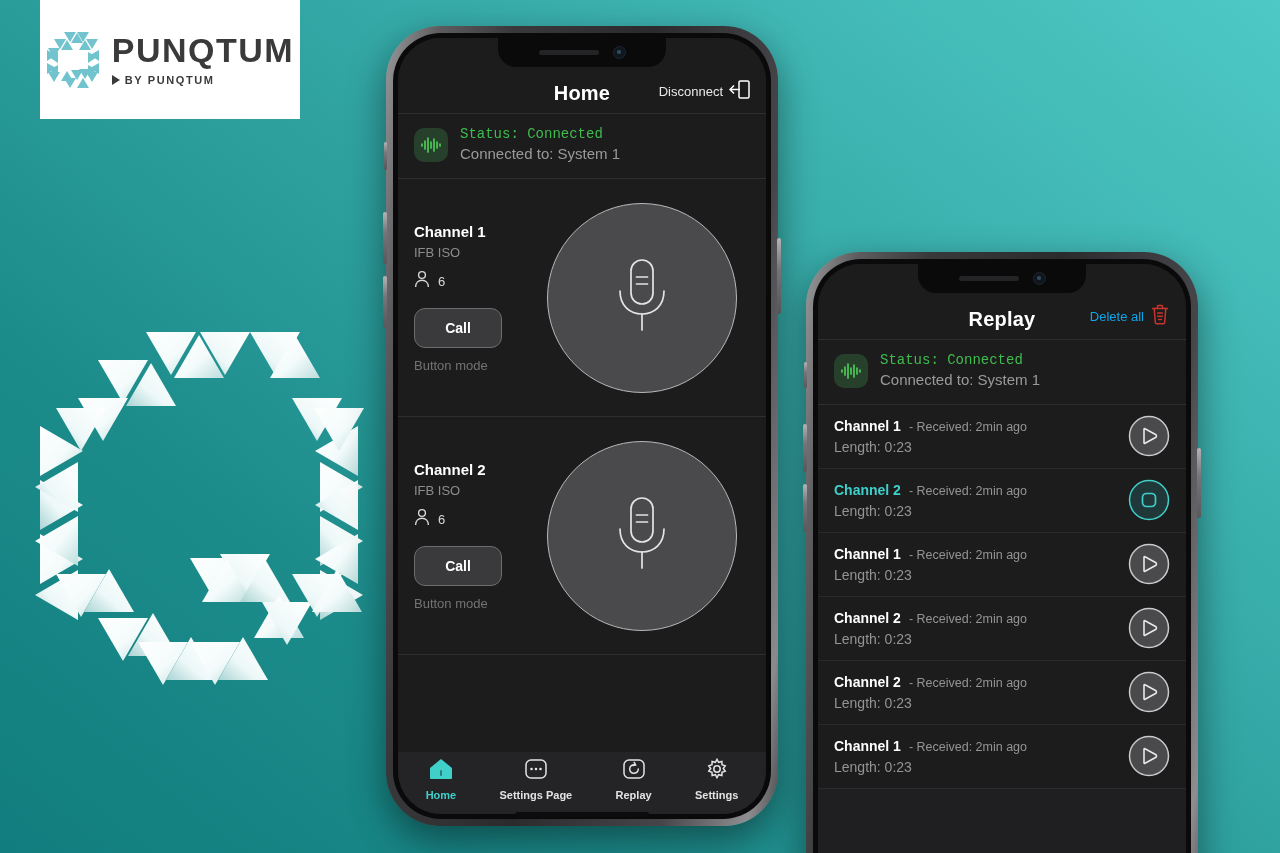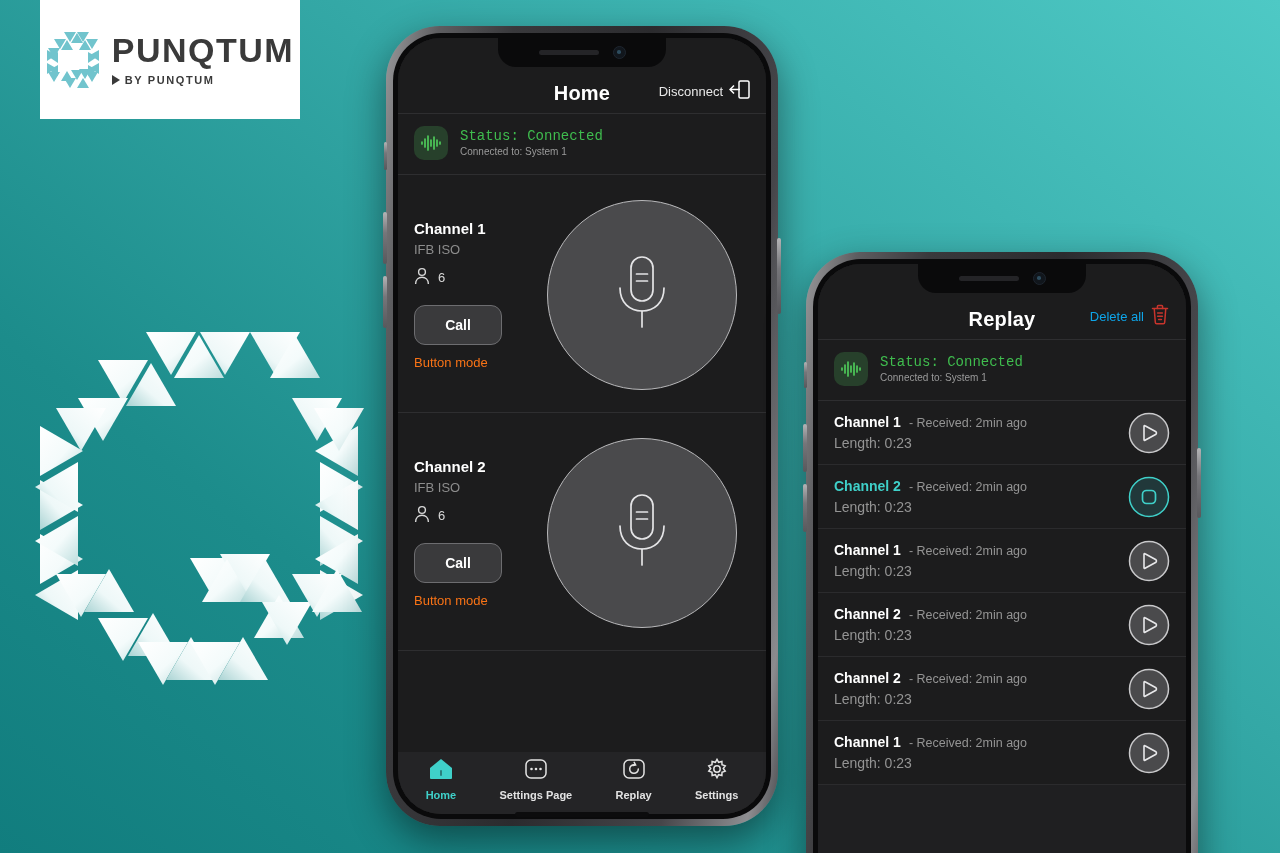--- a/index.html
+++ b/index.html
@@ -96,40 +96,40 @@
 
   .status-row {
     display:flex; align-items:center; gap:12px;
     padding:12px 16px 14px 16px; border-bottom:1px solid #2e2e30;
   }
   .status-tile {
     width:34px; height:34px; border-radius:10px; flex:0 0 auto;
     background:#27402b; display:flex; align-items:center; justify-content:center;
   }
   .status-txt .s1 { font-size:14px; color:#3fbc4e; font-weight:500; line-height:1.25;font-family:Liberation Mono, monospace; }
-  .status-txt .s2 { font-size:10px; color:#9a9a9a; line-height:1.35; }
+  .status-txt .s2 { font-size:15px; color:#9a9a9a; line-height:1.35; }
 
   
   .ch-list { flex:1 1 auto; }
   .channel {
     display:flex; align-items:center; padding:18px 16px 16px 16px;
     border-bottom:1px solid #2e2e30; min-height:238px;
   }
   .ch-left { width:120px; flex:0 0 auto; }
   .ch-name { font-size:15px; font-weight:bold; color:#ffffff; }
   .ch-sub  { font-size:13px; color:#8d8d8d; margin-top:5px; }
   .ch-count { display:flex; align-items:center; gap:8px; margin-top:10px; }
   .ch-count .num { font-size:13px; color:#d8d8d8; }
   .call-btn {
     margin-top:16px; width:88px; height:40px; border-radius:11px;
     background:#3a3a3c; border:1px solid #6d6d70; color:#ffffff;
     font-size:14px; font-weight:bold; font-family:"Liberation Sans", sans-serif;
     display:flex; align-items:center; justify-content:center; cursor:pointer;text-align:right;
   }
-  .mode-txt { font-size:13px; color:#f97316; margin-top:10px; }
+  .mode-txt { font-size:13px; color:#737373; margin-top:10px; }
   .mic-wrap { flex:1 1 auto; display:flex; align-items:center; justify-content:center; }
   .mic-circle {
     width:190px; height:190px; border-radius:50%;
     background:#4a4a4c; border:1px solid #b9b9bb;
     display:flex; align-items:center; justify-content:center; cursor:pointer;
   }
 
   
   .tab-bar {
     flex:0 0 auto; height:62px; background:#242426;

